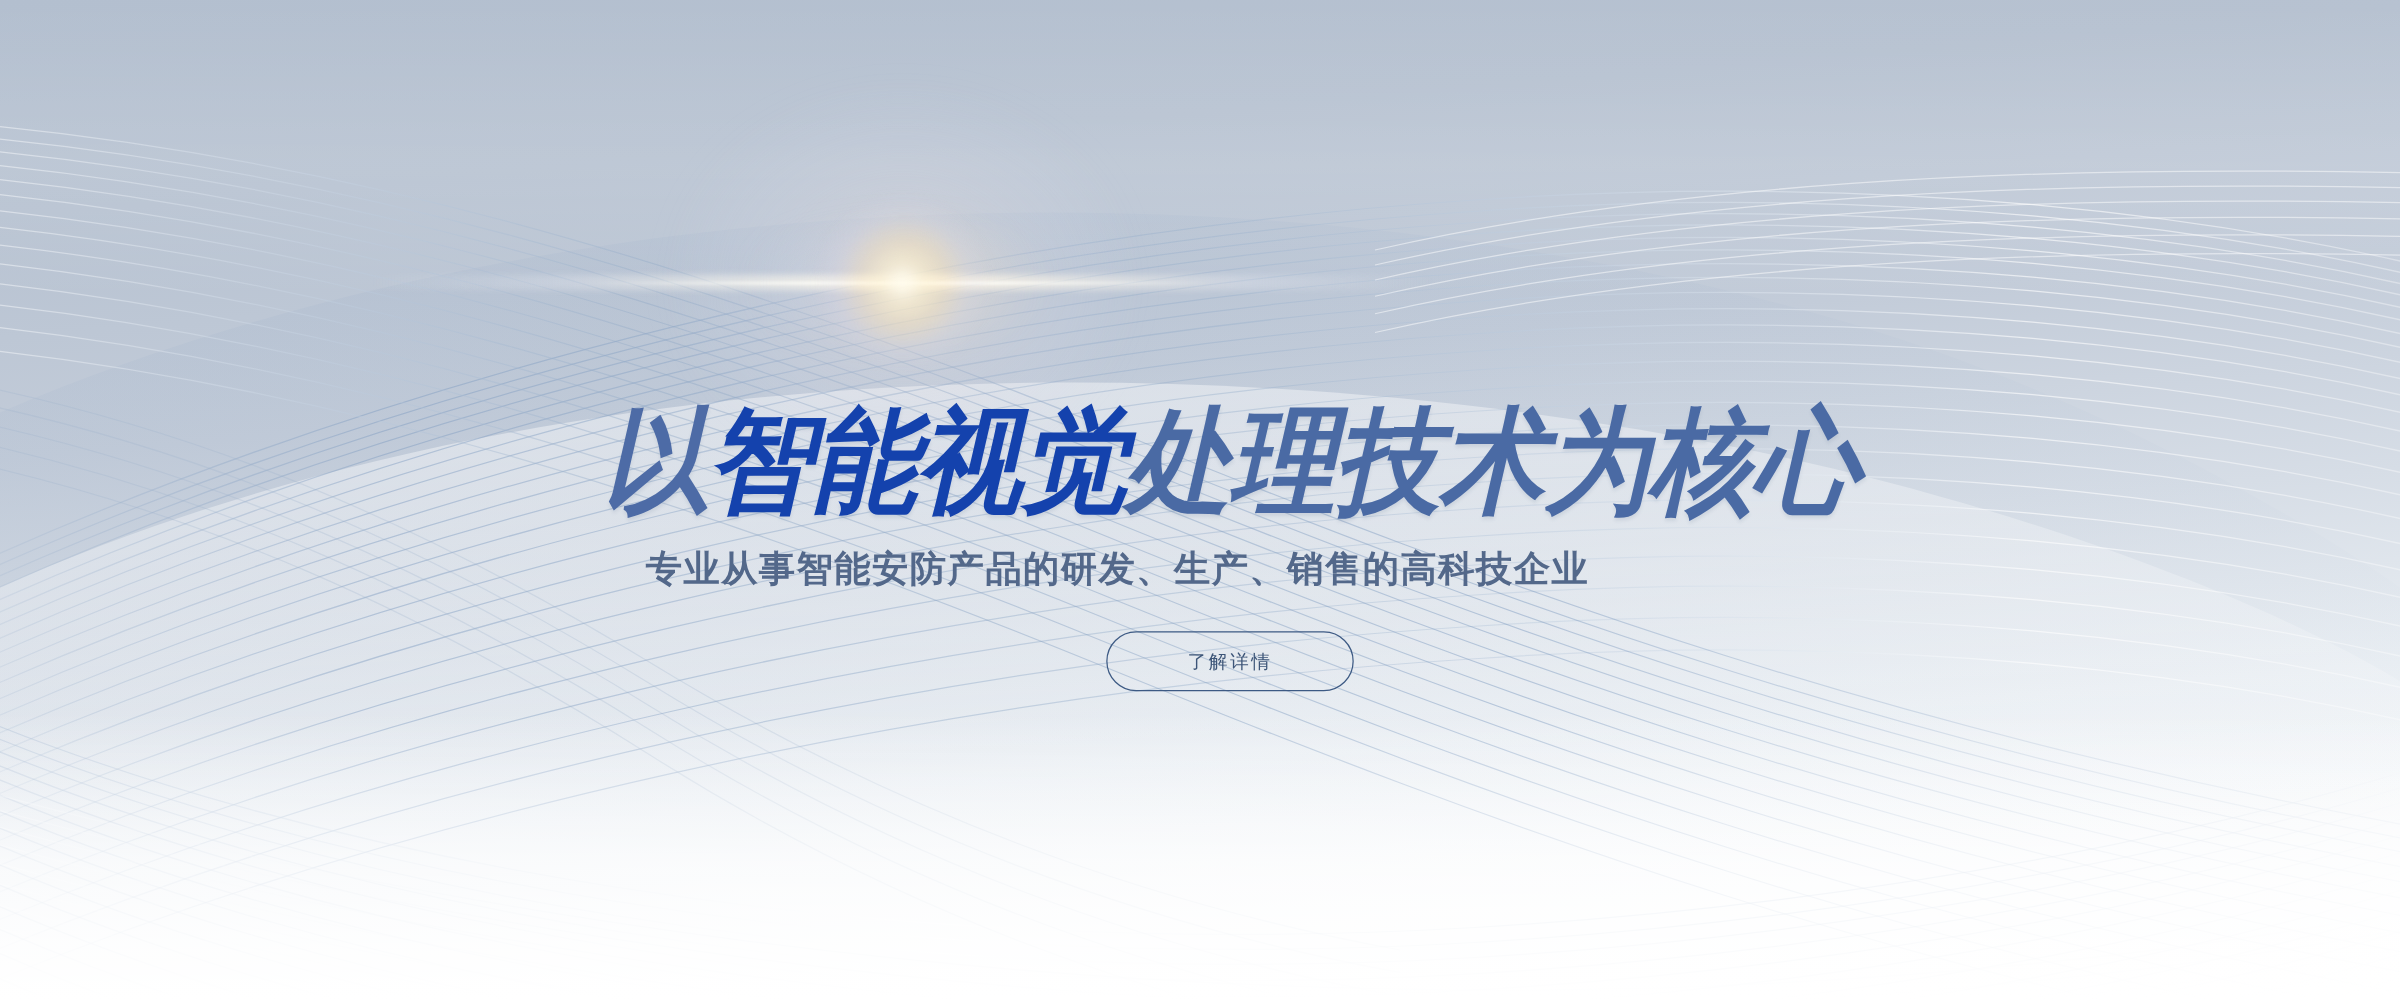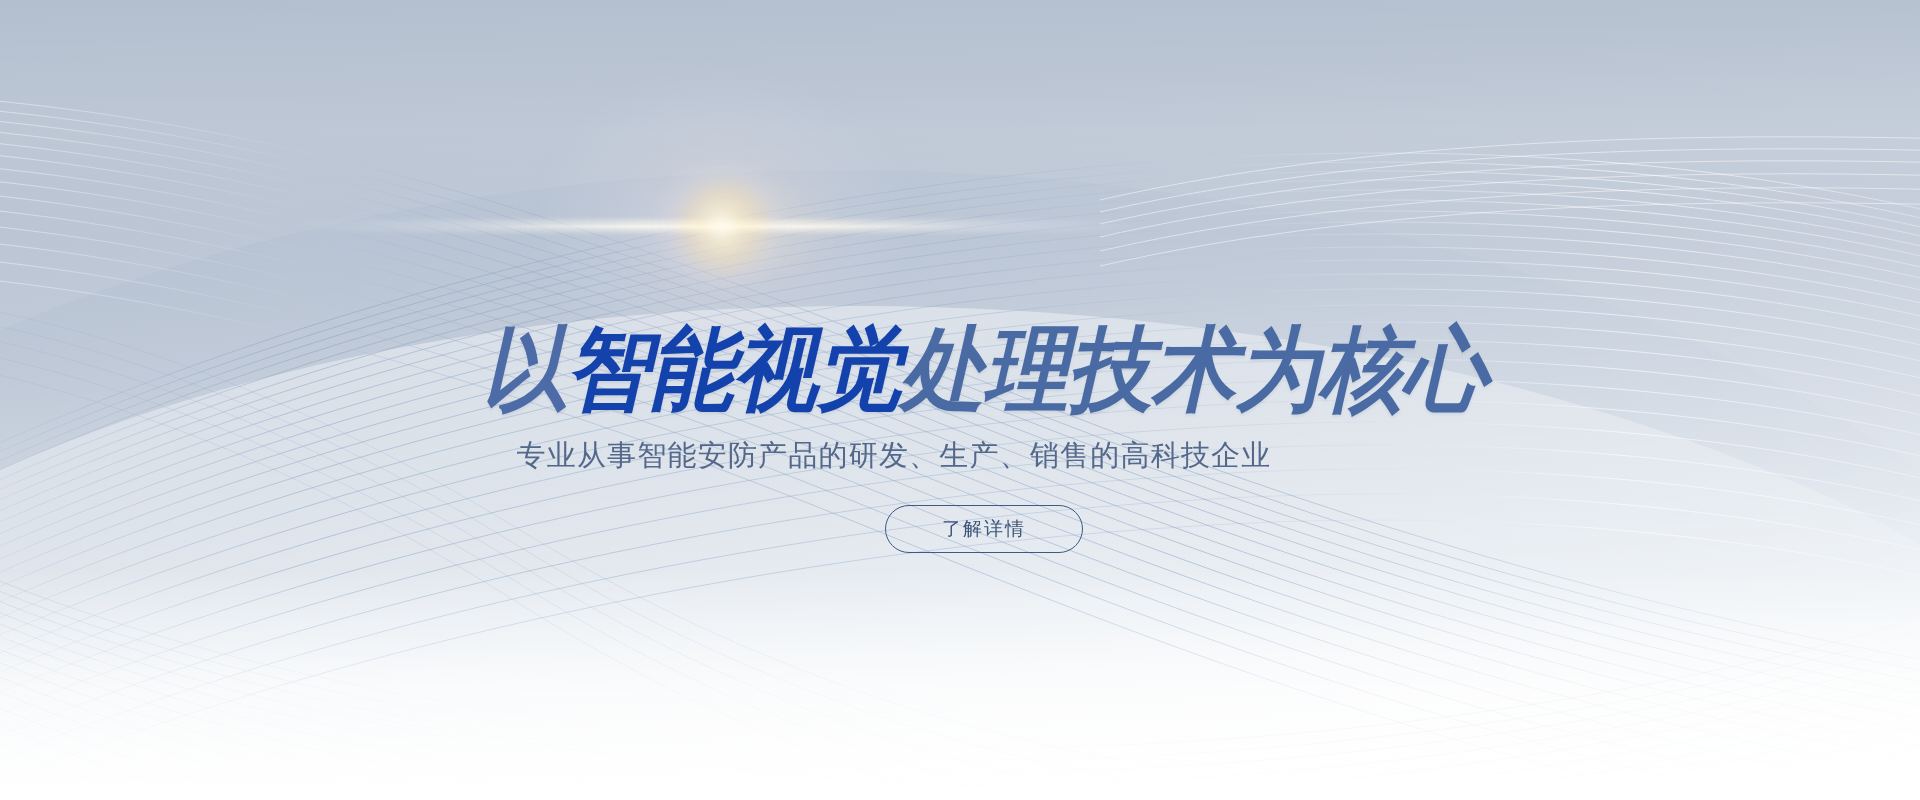--- a/index.html
+++ b/index.html
@@ -152,42 +152,42 @@
 
   .subtitle {
     position: absolute;
     left: 0;
     top: 408px;
     width: 1740px;
     text-align: center;
     white-space: nowrap;
     font-size: 29px;
     line-height: 1.3;
-    font-weight: 400;
+    font-weight: 700;
     letter-spacing: 1.2px;
     color: #53688a;
     font-family: "DejaVu Sans", "Liberation Sans", sans-serif;
   }
 
   .cta-wrap {
     position: absolute;
     left: 0;
     top: 505px;
     width: 1920px;
     display: flex;
     justify-content: center;
   }
   .cta-button {
     width: 198px;
     height: 48px;
     border: 1.6px solid #3d5a84;
     border-radius: 24px;
     background: transparent;
     color: #3d5578;
-    font-size: 19px;
+    font-size: 15px;
     letter-spacing: 2px;
     font-weight: 400;
     font-family: "DejaVu Sans", "Liberation Sans", sans-serif;
     display: flex;
     align-items: center;
     justify-content: center;
     cursor: pointer;
     box-sizing: border-box;
   }
 </style>

